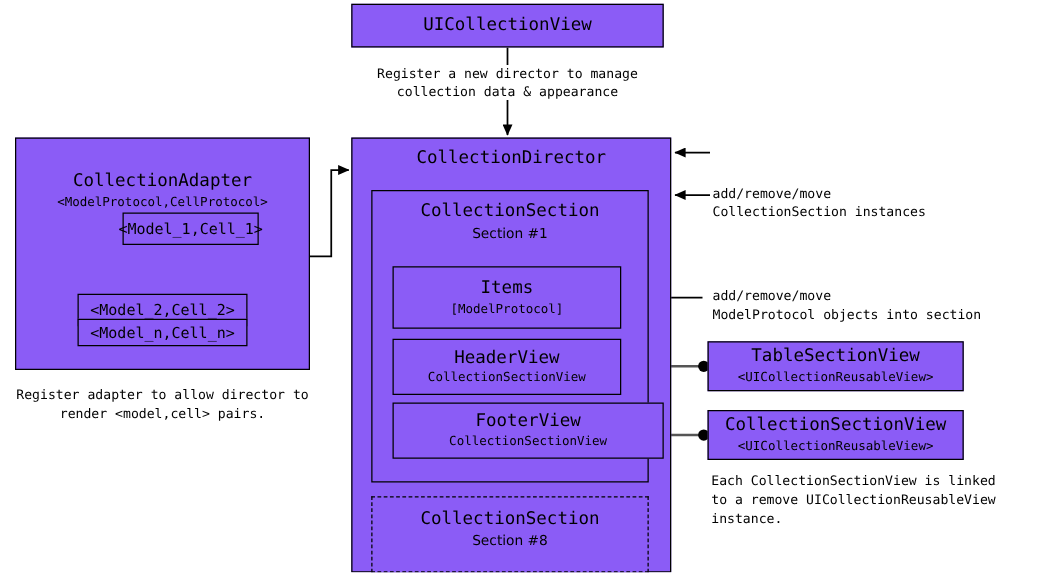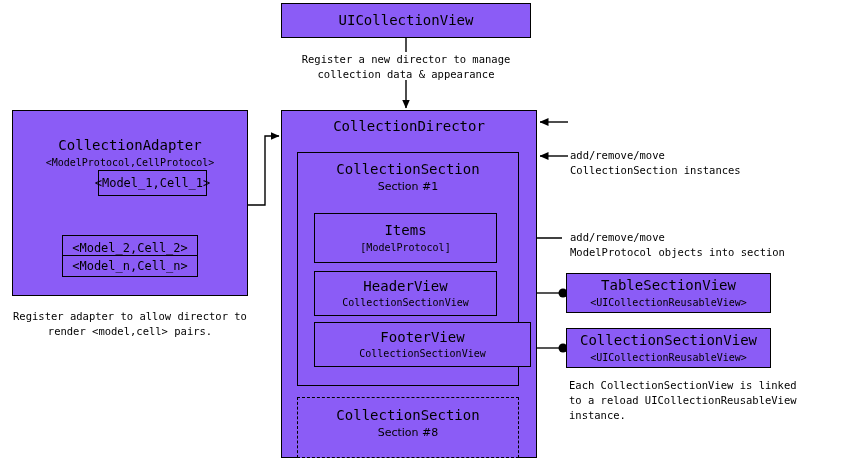--- a/index.html
+++ b/index.html
@@ -173,16 +173,16 @@
     <div class="title">TableSectionView</div>
     <div class="mono-sub">&lt;UICollectionReusableView&gt;</div>
   </div>
 
   <div class="box" style="left:566px; top:328px; width:205px; height:40px;">
     <div class="title">CollectionSectionView</div>
     <div class="mono-sub">&lt;UICollectionReusableView&gt;</div>
   </div>
 
   <div class="note left" style="left:569px; top:378px; width:278px;">Each CollectionSectionView is linked
-to a reload UICollectionReusableView
+to a remove UICollectionReusableView
 instance.</div>
 
 </div>
 
 </body></html>

